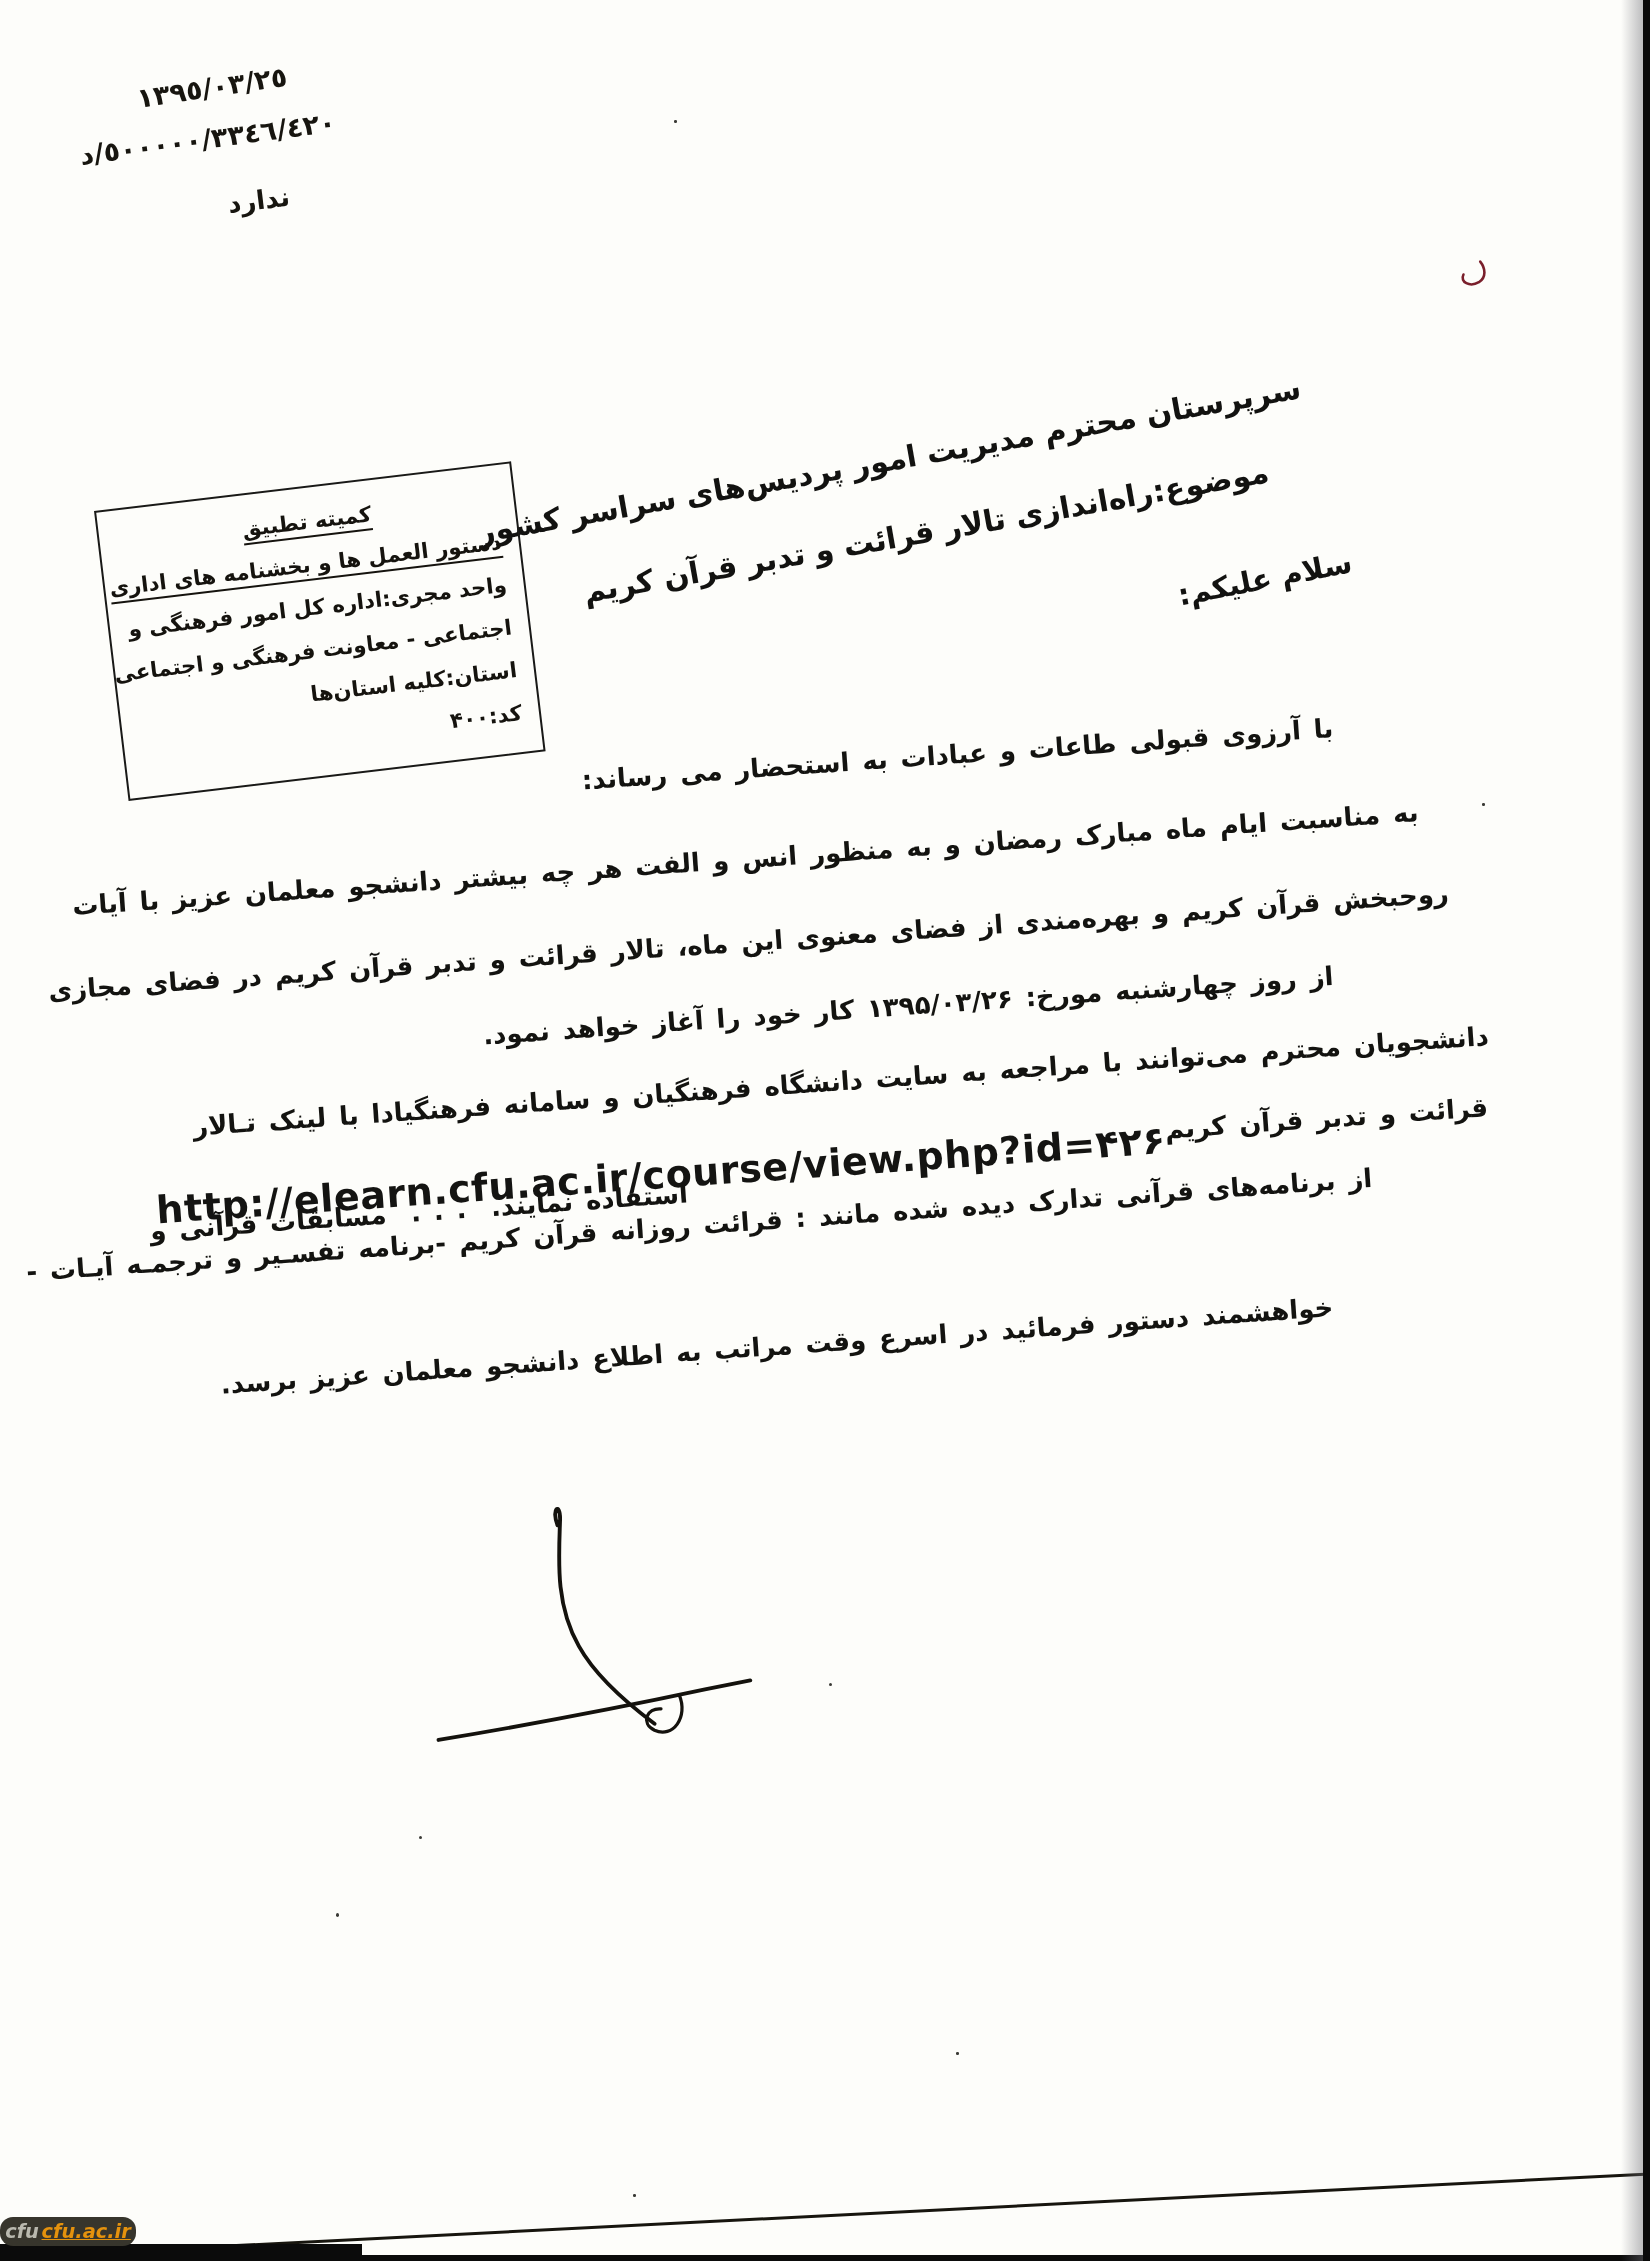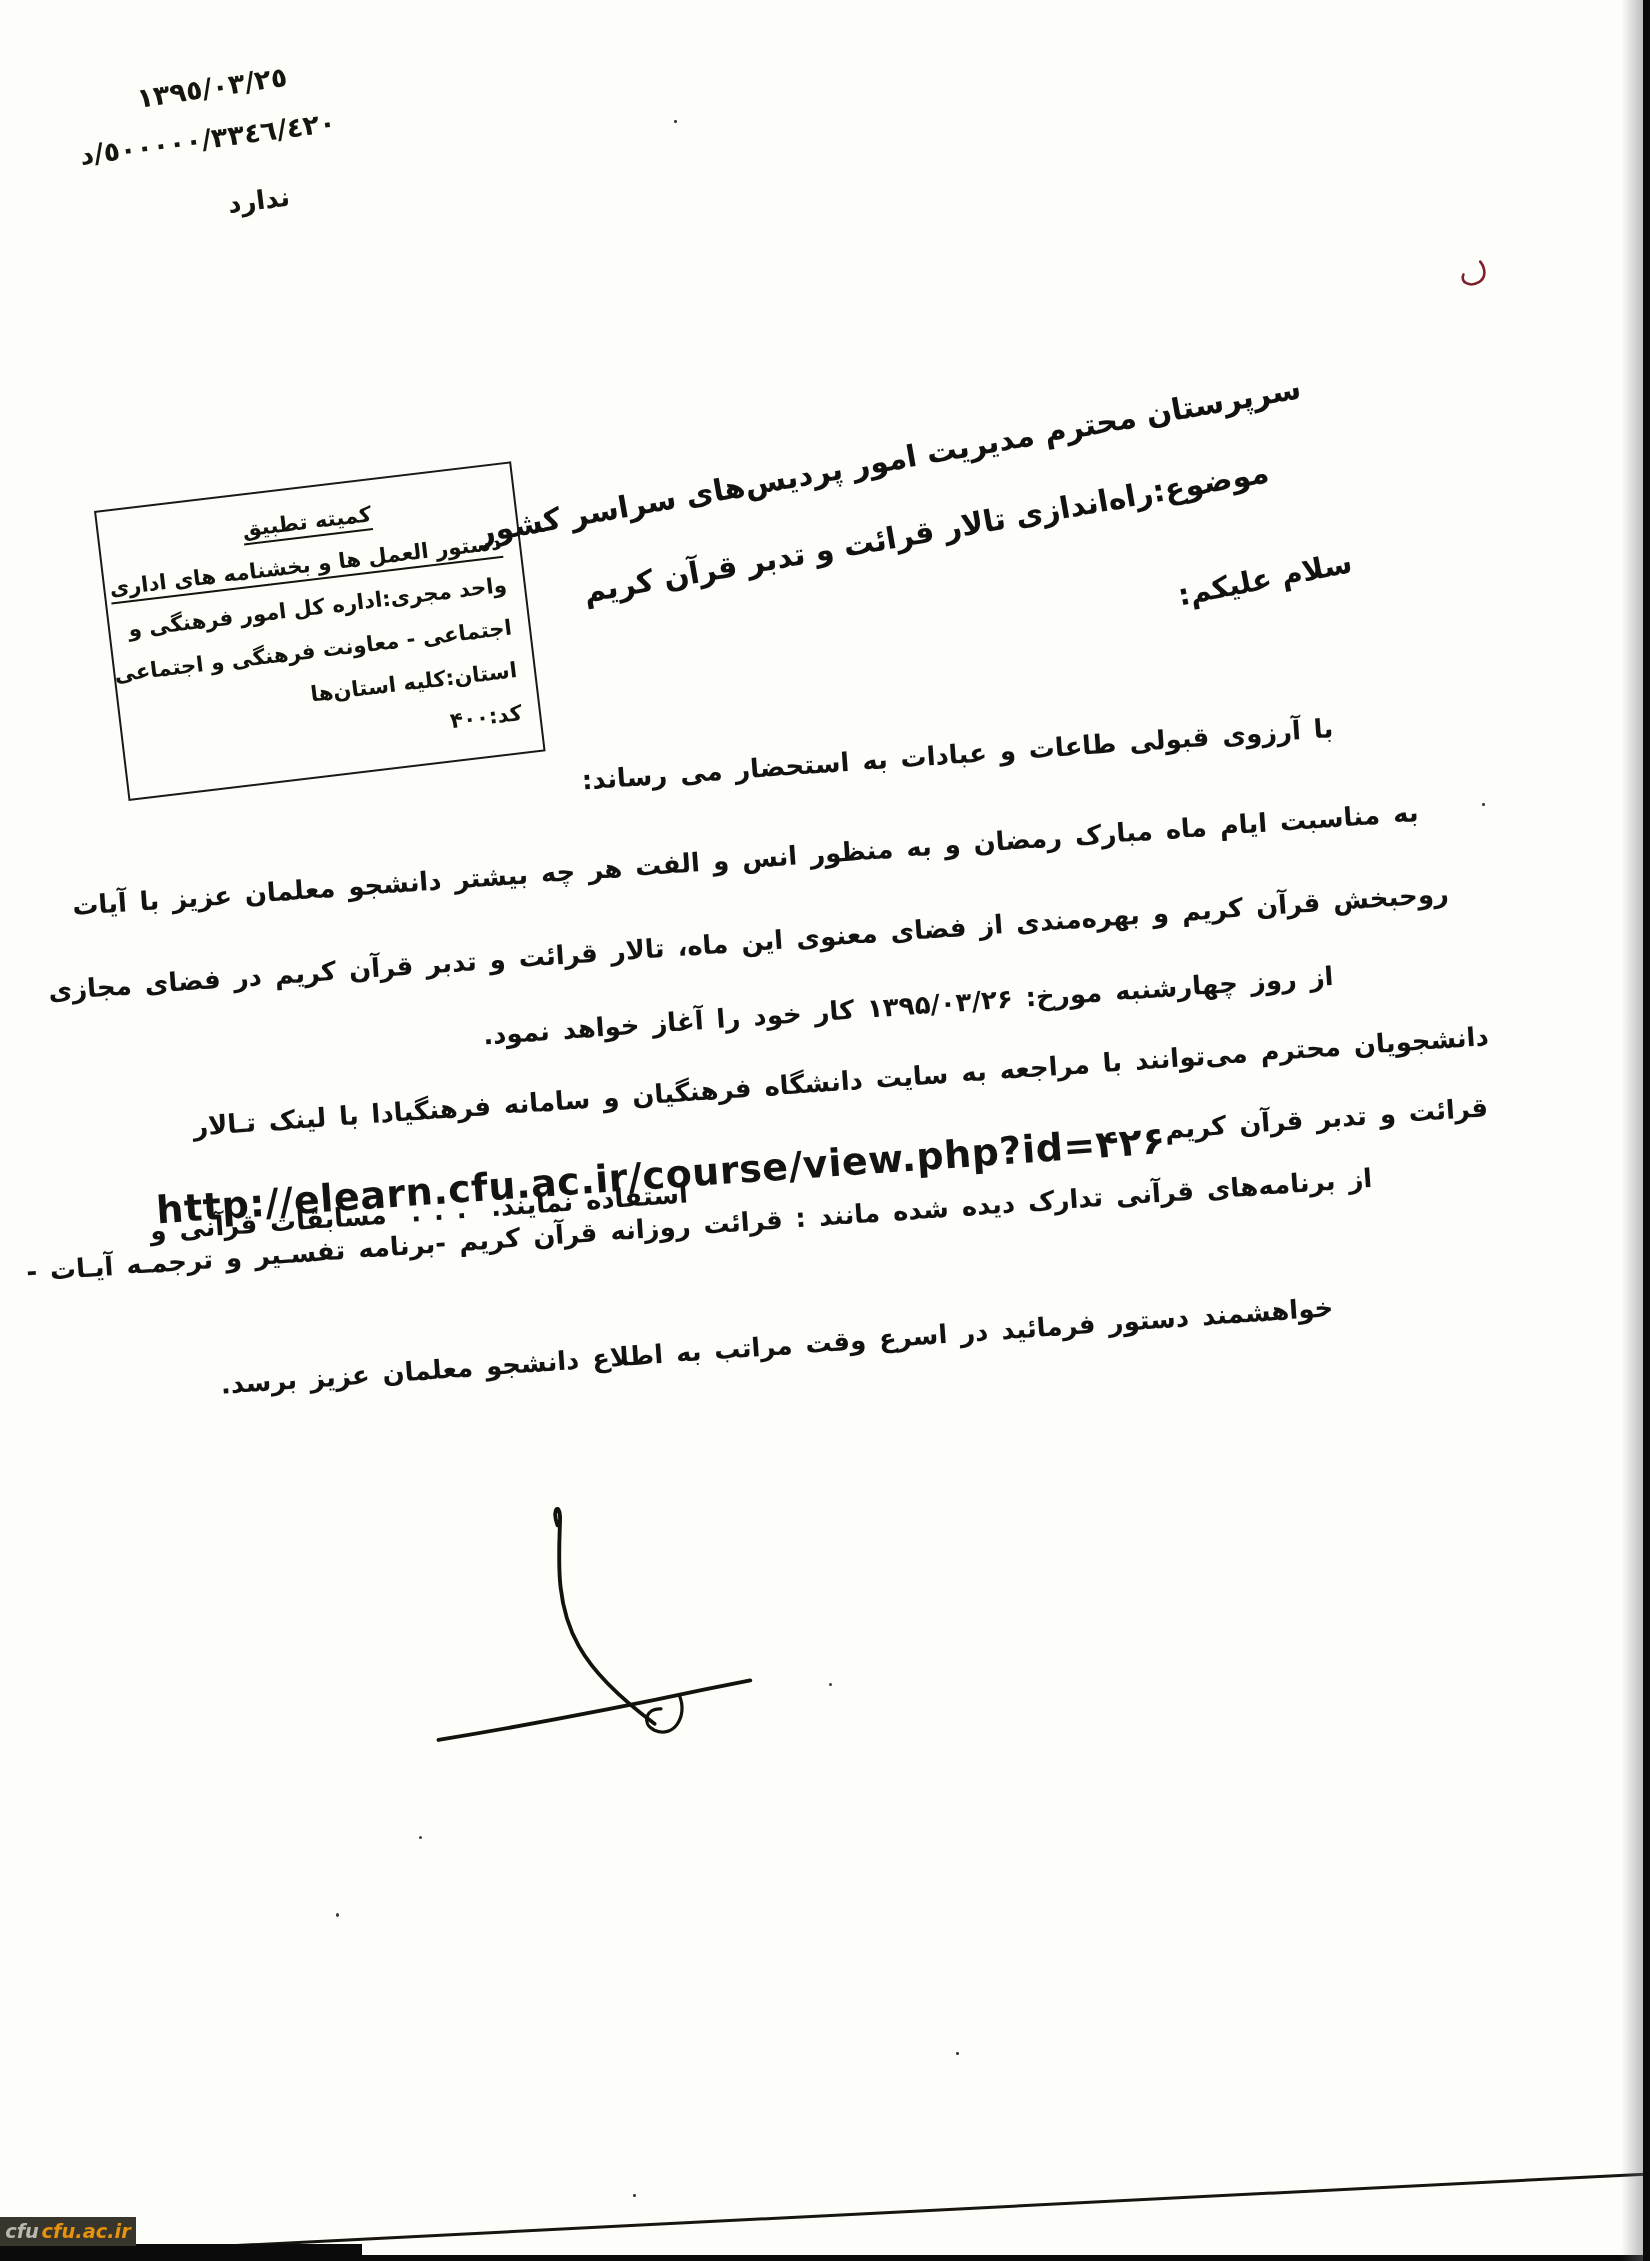--- a/index.html
+++ b/index.html
@@ -57,24 +57,24 @@
 
   
   .right-strip{right:0;top:0;width:7.8px;height:2261px;background:#0a0a0a;}
   .right-shade{right:7.8px;top:0;width:22px;height:2261px;background:linear-gradient(to right,rgba(120,120,125,0),rgba(110,110,118,.45));}
   .bottom-strip{left:0;top:2255px;width:1651px;height:6.5px;background:#0b0b0b;}
   .bottom-left-strip{left:0;top:2244px;width:362px;height:17px;background:#0b0b0b;}
   .paper-edge{left:0;top:2256px;width:1695px;height:2.6px;background:#17150e;transform:rotate(-2.9deg);transform-origin:left top;}
   .watermark{
     left:0;top:2217px;width:136px;height:28.5px;background:#37352c;
     display:flex;align-items:center;padding-left:5.2px;box-sizing:border-box;
-    font-style:italic;font-weight:bold;font-size:19.4px;letter-spacing:0;gap:2.6px;
+    font-style:italic;font-weight:bold;font-size:19.4px;letter-spacing:0;gap:2.6px;border-radius:13px;
   }
   .wm-prefix{color:#b9b8ae;}
-  .wm-site{color:#e5920d;}
+  .wm-site{color:#e5920d;text-decoration:underline;}
   .speck{position:absolute;background:#3a3a35;border-radius:50%;}
 </style>
 </head>
 <body>
 
 <div class="page">
 
   <div class="abs meta-line meta-date ltr-ovr">١٣٩٥/٠٣/٢٥</div>
   <div class="abs meta-line meta-ref ltr-ovr">د/٥٠٠٠٠٠/٣٣٤٦/٤٢٠</div>
   <div class="abs meta-line meta-att rtl">ندارد</div>

